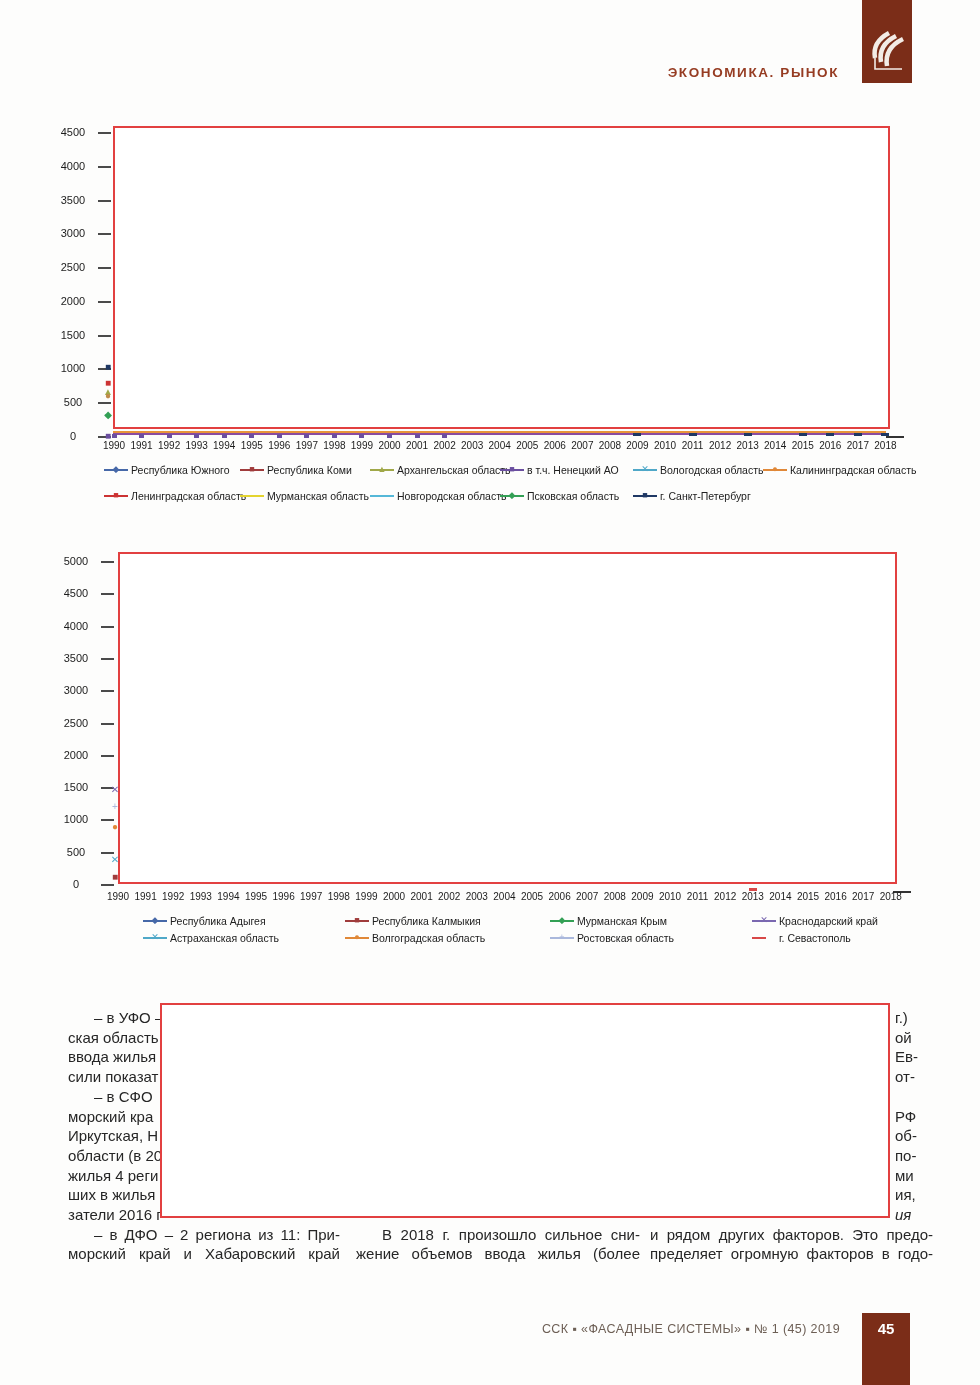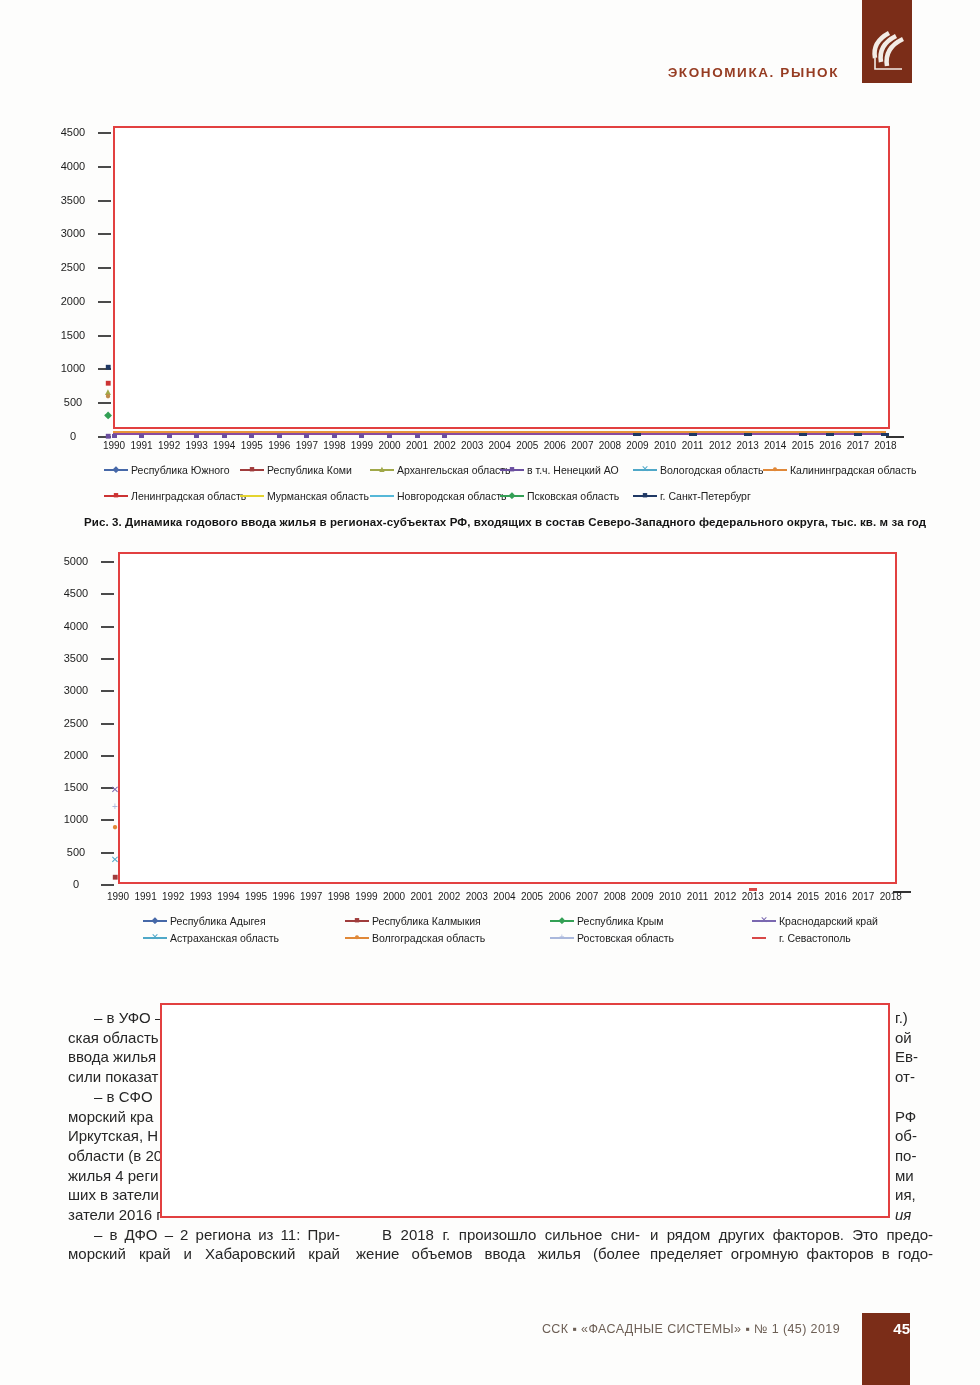--- a/index.html
+++ b/index.html
@@ -37,25 +37,24 @@
     <span>
       <svg width="50" height="83" viewBox="0 0 50 83">
         <path d="M13 58 Q10 42 27 33" stroke="#f3ece6" stroke-width="4.5" fill="none"></path>
         <path d="M19 62 Q16 45 34 36" stroke="#f3ece6" stroke-width="4.5" fill="none"></path>
         <path d="M25 66 Q22 48 41 39" stroke="#f3ece6" stroke-width="4.5" fill="none"></path>
         <path d="M13 58 L13 69 L40 69" stroke="#f3ece6" stroke-width="1.6" fill="none"></path>
       </svg>
     </span>
   </div>
 
-  <div class="abs cap" style="top:516px;left:84px;">Рис. 3. Динамика годового ввода жилья в регионах-субъектах РФ, входящих в состав Северо-Западного федерального округа, тыс. кв. м за год</div>
 
   <div class="abs footer-line" style="top:1322px;right:140px;">ССК ▪ «ФАСАДНЫЕ СИСТЕМЫ» ▪ № 1 (45) 2019</div>
   <div class="abs page-num-box" style="top:1313px;left:862px;background:#7b2d18;">
-    <div style="margin-top:7px;text-align:right;">45</div>
+    <div style="margin-top:7px;">45</div>
   </div>
 
 <div class="abs ylab" style="top: 430px; left: 50px;">0</div>
     <div class="abs ytick" style="top: 436px; left: 98px; width: 13px;"></div>
     <div class="abs ylab" style="top: 396.222px; left: 50px;">500</div>
     <div class="abs ytick" style="top: 402.222px; left: 98px; width: 13px;"></div>
     <div class="abs ylab" style="top: 362.444px; left: 50px;">1000</div>
     <div class="abs ytick" style="top: 368.444px; left: 98px; width: 13px;"></div>
     <div class="abs ylab" style="top: 328.667px; left: 50px;">1500</div>
     <div class="abs ytick" style="top: 334.667px; left: 98px; width: 13px;"></div>
@@ -195,36 +194,36 @@
     <div class="abs year" style="top: 891px; left: 682.6px;">2011</div>
     <div class="abs year" style="top: 891px; left: 710.2px;">2012</div>
     <div class="abs year" style="top: 891px; left: 737.8px;">2013</div>
     <div class="abs year" style="top: 891px; left: 765.4px;">2014</div>
     <div class="abs year" style="top: 891px; left: 793px;">2015</div>
     <div class="abs year" style="top: 891px; left: 820.6px;">2016</div>
     <div class="abs year" style="top: 891px; left: 848.2px;">2017</div>
     <div class="abs year" style="top: 891px; left: 875.8px;">2018</div>
     <div class="abs leg-item" style="top: 915px; left: 143px;"><span class="leg-marker"><span class="leg-line" style="width:24px;background:#4668a8;"></span><span class="leg-glyph" style="color:#4668a8;">◆</span></span><span>Республика Адыгея</span></div>
     <div class="abs leg-item" style="top: 915px; left: 345px;"><span class="leg-marker"><span class="leg-line" style="width:24px;background:#a03c3c;"></span><span class="leg-glyph" style="color:#a03c3c;">■</span></span><span>Республика Калмыкия</span></div>
-    <div class="abs leg-item" style="top: 915px; left: 550px;"><span class="leg-marker"><span class="leg-line" style="width:24px;background:#33a055;"></span><span class="leg-glyph" style="color:#33a055;">◆</span></span><span>Республика Крым</span></div>
+    <div class="abs leg-item" style="top: 915px; left: 550px;"><span class="leg-marker"><span class="leg-line" style="width:24px;background:#33a055;"></span><span class="leg-glyph" style="color:#33a055;">◆</span></span><span>Мурманская Крым</span></div>
     <div class="abs leg-item" style="top: 915px; left: 752px;"><span class="leg-marker"><span class="leg-line" style="width:24px;background:#7a68b0;"></span><span class="leg-glyph" style="color:#7a68b0;">✕</span></span><span>Краснодарский край</span></div>
     <div class="abs leg-item" style="top: 932px; left: 143px;"><span class="leg-marker"><span class="leg-line" style="width:24px;background:#4fa8c8;"></span><span class="leg-glyph" style="color:#4fa8c8;">✕</span></span><span>Астраханская область</span></div>
     <div class="abs leg-item" style="top: 932px; left: 345px;"><span class="leg-marker"><span class="leg-line" style="width:24px;background:#e08838;"></span><span class="leg-glyph" style="color:#e08838;">●</span></span><span>Волгоградская область</span></div>
     <div class="abs leg-item" style="top: 932px; left: 550px;"><span class="leg-marker"><span class="leg-line" style="width:24px;background:#aab8dc;"></span><span class="leg-glyph" style="color:#aab8dc;">+</span></span><span>Ростовская область</span></div>
     <div class="abs leg-item" style="top: 932px; left: 752px;"><span class="leg-marker"><span class="leg-line" style="width:14px;background:#d84848;"></span></span><span>г. Севастополь</span></div>
     <div class="abs bodyline" style="top: 1008px; left: 94px;">– в УФО –</div>
     <div class="abs bodyline" style="top: 1027.7px; left: 68px; text-align: center;">ская область</div>
     <div class="abs bodyline" style="top: 1047.4px; left: 68px;">ввода жилья</div>
     <div class="abs bodyline" style="top: 1067.1px; left: 68px;">сили показат</div>
     <div class="abs bodyline" style="top: 1086.8px; left: 94px;">– в СФО</div>
     <div class="abs bodyline" style="top: 1106.5px; left: 68px;">морский кра</div>
     <div class="abs bodyline" style="top: 1126.2px; left: 68px;">Иркутская, Н</div>
     <div class="abs bodyline" style="top: 1145.9px; left: 68px;">области (в 20</div>
     <div class="abs bodyline" style="top: 1165.6px; left: 68px;">жилья 4 реги</div>
-    <div class="abs bodyline" style="top: 1185.3px; left: 68px;">ших в затели</div>
+    <div class="abs bodyline" style="top: 1185.3px; left: 68px;">ших в жилья</div>
     <div class="abs bodyline" style="top: 1205px; left: 68px;">затели 2016 г</div>
     <div class="abs bodyline just" style="top: 1224.7px; left: 94px; width: 246px;">– в ДФО – 2 региона из 11: При-</div>
     <div class="abs bodyline just" style="top: 1244.4px; left: 68px; width: 272px;">морский край и Хабаровский край</div>
     <div class="abs bodyline just" style="top: 1224.7px; left: 382px; width: 258px;">В 2018 г. произошло сильное сни-</div>
     <div class="abs bodyline just" style="top: 1244.4px; left: 356px; width: 284px;">жение объемов ввода жилья (более</div>
     <div class="abs bodyline just" style="top: 1224.7px; left: 650px; width: 283px;">и рядом других факторов. Это предо-</div>
     <div class="abs bodyline just" style="top: 1244.4px; left: 650px; width: 283px;">пределяет огромную факторов в годо-</div>
     <div class="abs bodyline" style="top: 1008px; left: 895px;">г.)</div>
     <div class="abs bodyline" style="top: 1027.7px; left: 895px;">ой</div>
     <div class="abs bodyline" style="top: 1047.4px; left: 895px;">Ев-</div>

